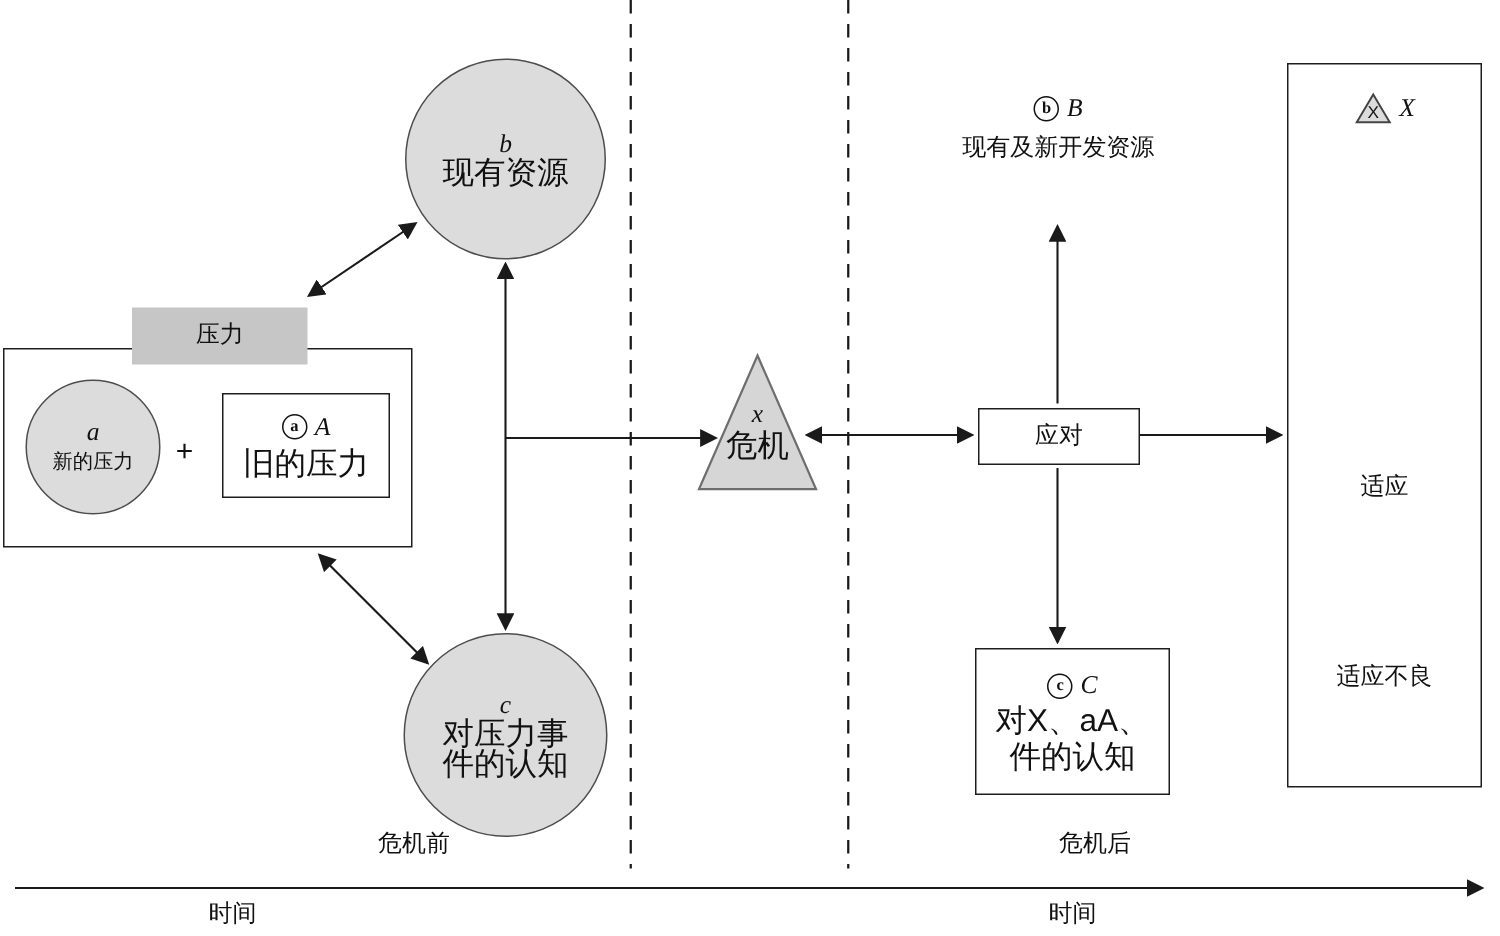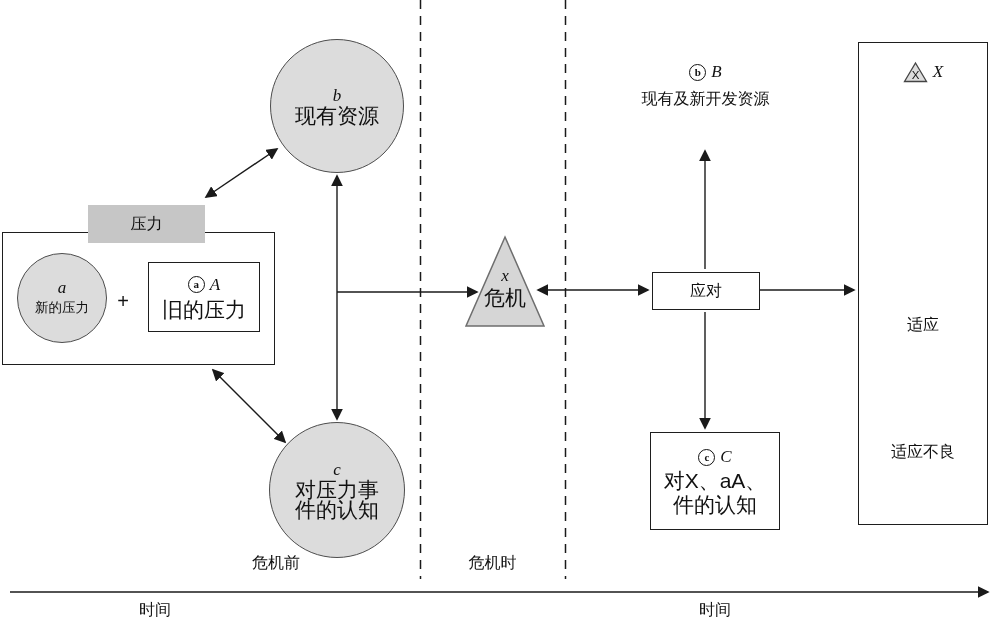--- a/index.html
+++ b/index.html
@@ -118,17 +118,17 @@
         <polygon points="12.5,2 23.5,20.5 1.5,20.5" fill="#dcdcdc" stroke="#444" stroke-width="1.3"></polygon>
         <text x="12.5" y="17.5" text-anchor="middle" font-size="11.5" fill="#111">X</text>
       </svg>
       <span class="it">X</span>
     </div>
     <div class="lbl cn16" style="top:236px;left:0;right:0;margin-top:35px;">适应</div>
     <div class="lbl cn16" style="top:398px;left:0;right:0;">适应不良</div>
   </div>
 
   <div class="lbl cn16" style="left:160px;top:552px;width:140px;text-align:right;">危机前</div>
-  <div class="lbl cn16" style="left:421px;top:552px;width:143px;">危机时</div>
+  <div class="lbl cn16" style="left:660px;top:552px;width:140px;">危机后</div>
   <div class="lbl cn16" style="left:100px;top:599px;width:110px;">时间</div>
   <div class="lbl cn16" style="left:660px;top:599px;width:110px;">时间</div>
 
 </div>
 
 </body></html>

